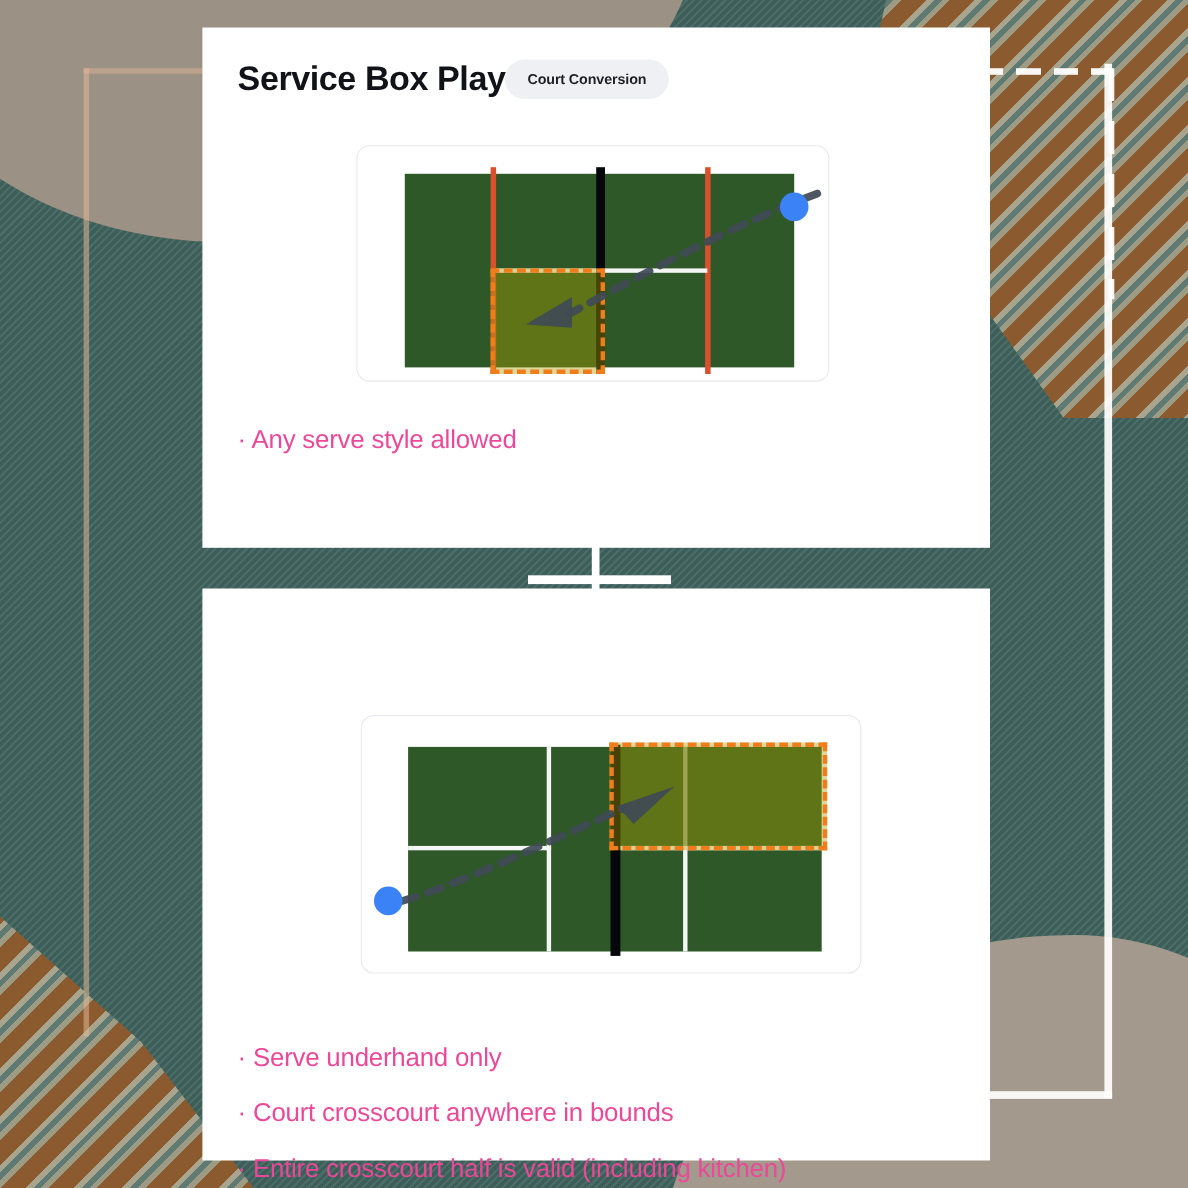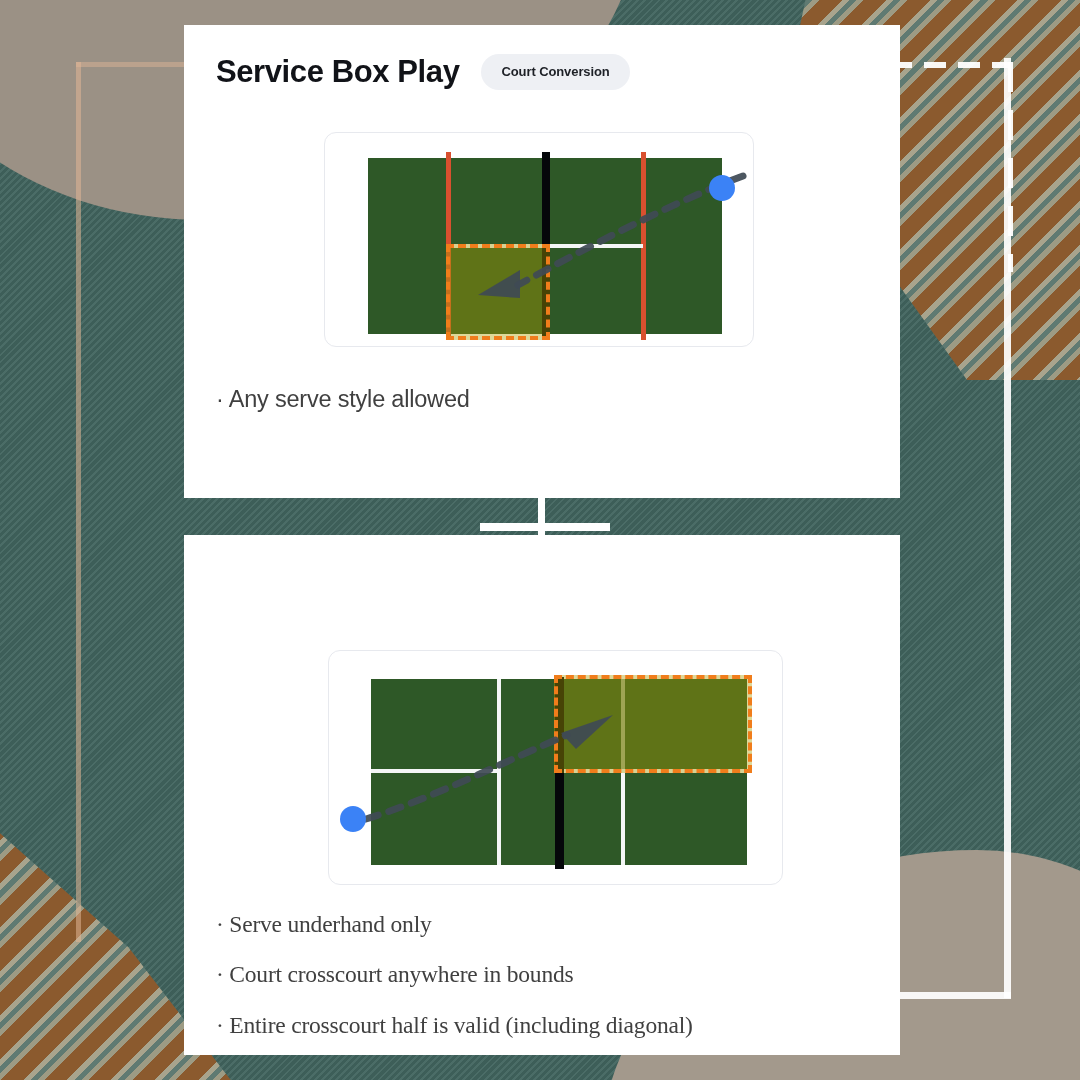--- a/index.html
+++ b/index.html
@@ -124,21 +124,20 @@
     background: #ffffff;
     box-sizing: border-box;
     padding: 0;
   }
   #card-service { left: 184px; top: 25px;  width: 716px; height: 473px; }
   #card-standard { left: 184px; top: 535px; width: 716px; height: 520px; }
 
   .card-header {
     display: flex;
     align-items: center;
-    gap: 22px;
     padding: 29px 0 0 32px;
   }
   .card-title {
     font-size: 31px;
     font-weight: bold;
     color: #111318;
     letter-spacing: -0.4px;
     white-space: nowrap;
   }
   .card-badge {
@@ -193,27 +192,27 @@
     background: #3b82f6;
   }
 
   .traj { position: absolute; left: 0; top: 0; overflow: visible; }
 
   
   .bullets {
     position: absolute;
     left: 32px;
     right: 36px;
-    color: #404040;
+    color: #ec4899;
     font-size: 23.5px;
     line-height: 1.42;
     letter-spacing: -0.2px;
   }
   #bullets-service  { top: 358px; }
-  #bullets-standard { top: 373px; font-family: Liberation Serif, serif; }
+  #bullets-standard { top: 410px; }
   .bullet { margin-bottom: 17px; }
   .bullet:last-child { margin-bottom: 0; }
 
   
   #connector { position: absolute; left: 480px; top: 490px; width: 130px; height: 55px; }
   .conn-v {
     position: absolute; left: 58px; top: 0; width: 7px; height: 48px;
     background: #ffffff;
   }
   .conn-h {
@@ -313,17 +312,17 @@
           <path d="M -5 140 C 55 122, 135 82, 196 56" stroke="#3f4a55" stroke-width="7" fill="none" stroke-dasharray="13 11" stroke-linecap="round" opacity="0.93"></path>
         </svg>
       </div>
 
       <div class="ball" style="left:11px; top:155px;"></div>
     </div>
 
     <div class="bullets" id="bullets-standard">
       <div class="bullet">· Serve underhand only</div>
       <div class="bullet">· Court crosscourt anywhere in bounds</div>
-      <div class="bullet">· Entire crosscourt half is valid (including diagonal)</div>
+      <div class="bullet">· Entire crosscourt half is valid (including kitchen)</div>
     </div>
   </div>
 
 </div>
 
 </body></html>

